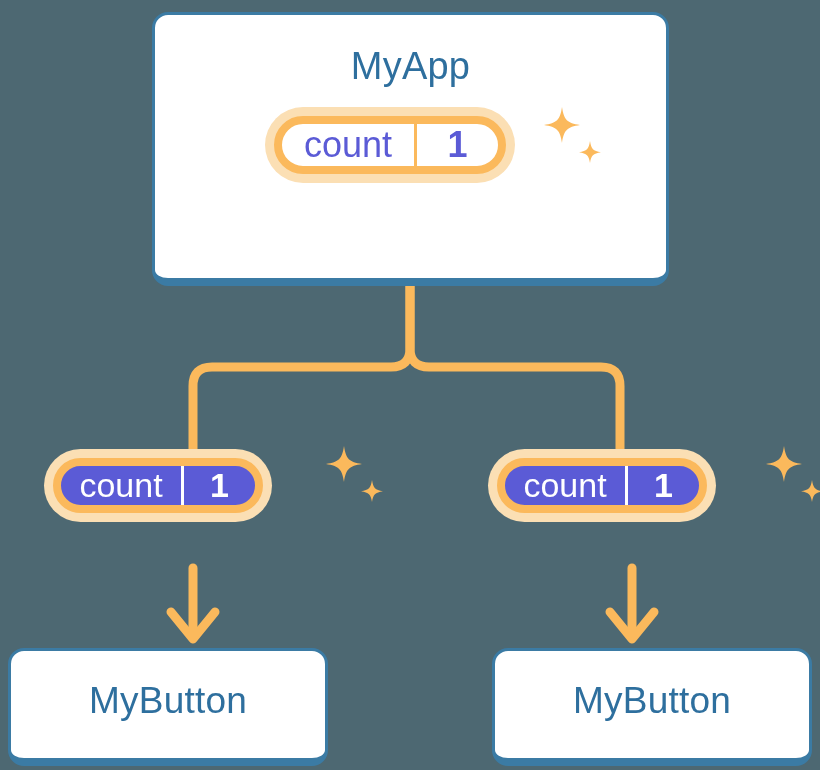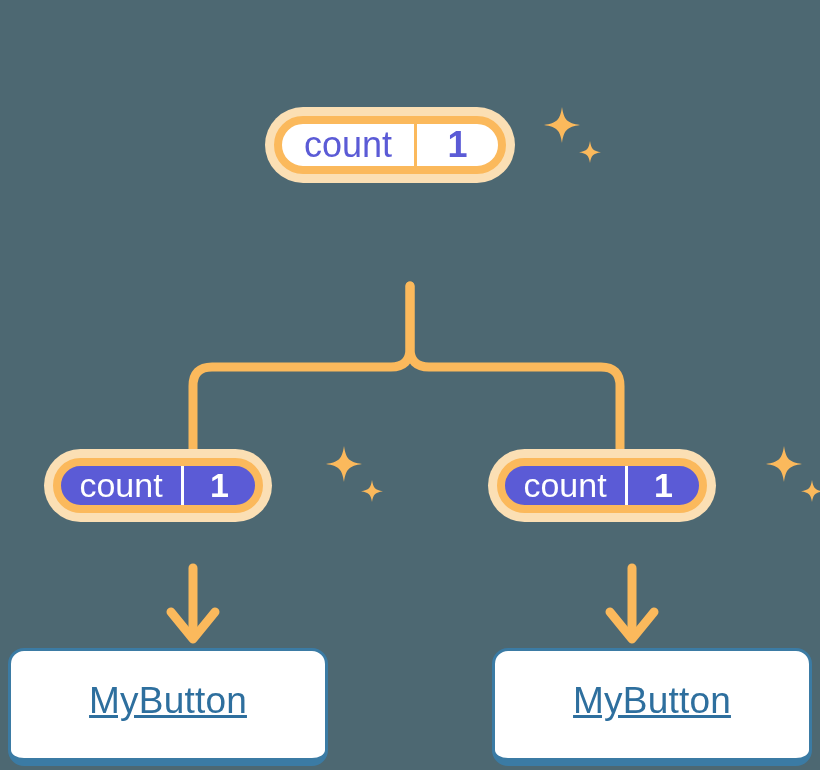--- a/index.html
+++ b/index.html
@@ -60,21 +60,20 @@
   }
   #btn-card-right {
     left: 492px;
     top: 648px;
     width: 320px;
     height: 118px;
   }
   .btn-card .comp-title {
     margin-top: 29px;
     font-size: 37px;
-    text-decoration: underline;
   }
 
   
   .pill-wrap {
     position: absolute;
   }
   .pill {
     position: relative;
     box-sizing: border-box;
     border-radius: 999px;
@@ -196,20 +195,23 @@
       <line x1="193" y1="568" x2="193" y2="632" stroke="#fbb95c" stroke-width="9" stroke-linecap="round"></line>
       <polyline points="171,612 193,639 215,612" fill="none" stroke="#fbb95c" stroke-width="9" stroke-linecap="round" stroke-linejoin="round"></polyline>
     </g>
 
     <g>
       <line x1="632" y1="568" x2="632" y2="632" stroke="#fbb95c" stroke-width="9" stroke-linecap="round"></line>
       <polyline points="610,612 632,639 654,612" fill="none" stroke="#fbb95c" stroke-width="9" stroke-linecap="round" stroke-linejoin="round"></polyline>
     </g>
   </svg>
 
+  <div class="comp-card" id="app-card">
+    <div class="comp-title">MyApp</div>
+  </div>
 
   <div class="pill-wrap" id="pill-app">
     <div class="pill pill-light">
       <div class="pill-inner">
         <div class="pill-key">count</div>
         <div class="pill-val">1</div>
       </div>
     </div>
   </div>
 

